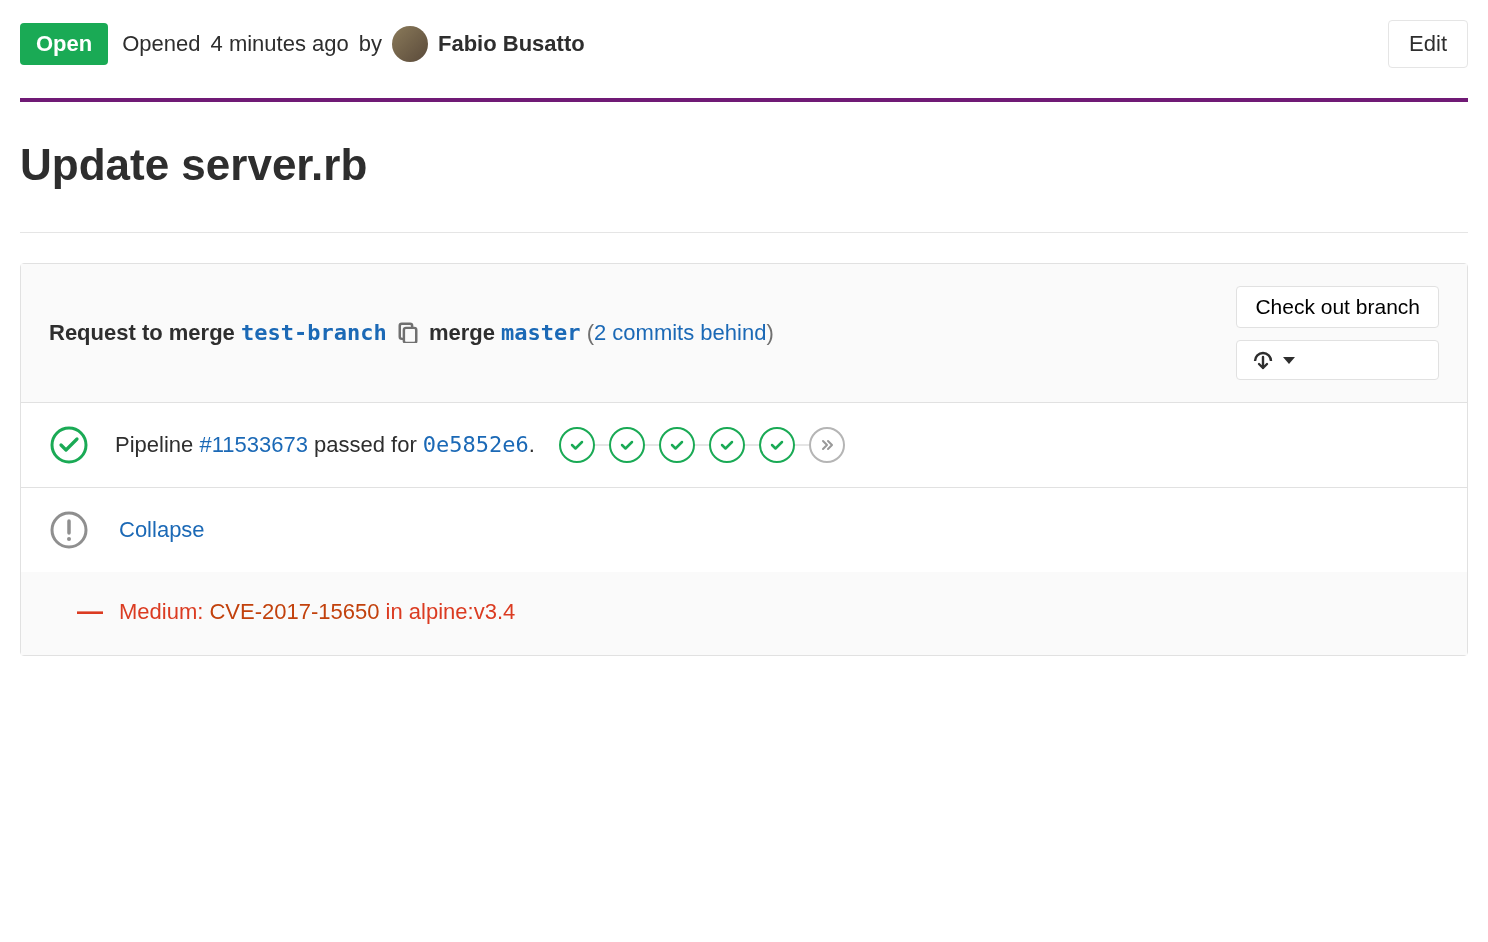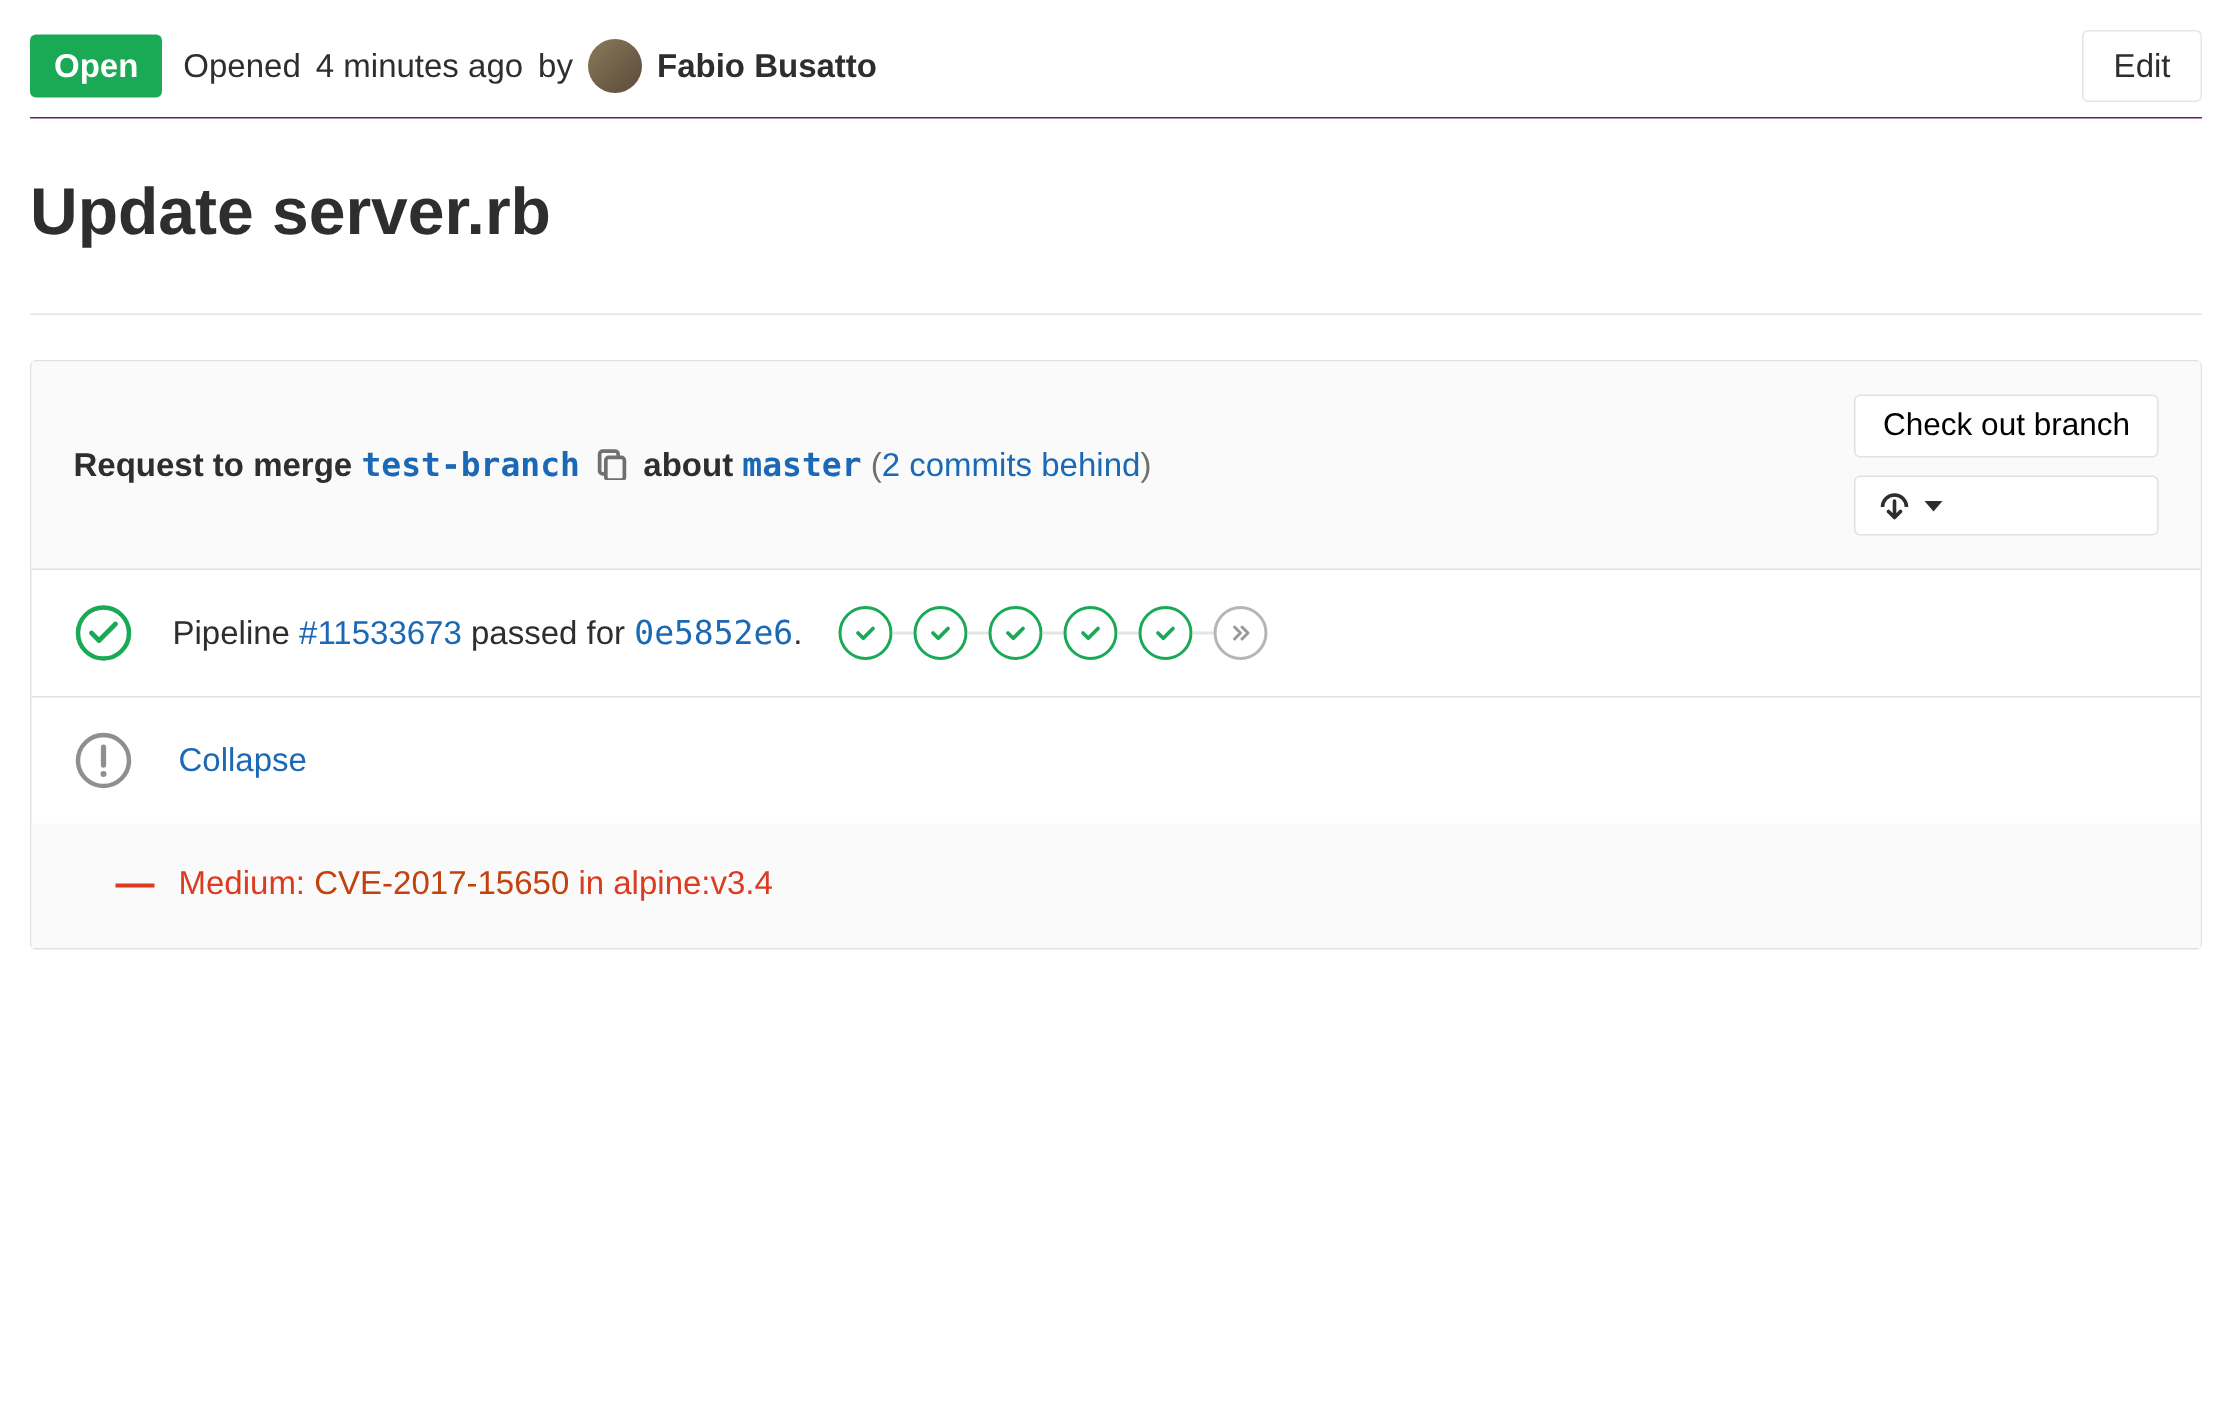--- a/index.html
+++ b/index.html
@@ -7,22 +7,22 @@
   font-family: -apple-system, BlinkMacSystemFont, "Segoe UI", Helvetica, Arial, sans-serif;
   background: #fff;
   color: #2e2e2e;
   font-size: 20px;
   padding: 20px;
 }
 .header-row {
   display: flex;
   align-items: center;
   gap: 14px;
-  padding-bottom: 10px;
-  border-bottom: 1px solid #701a75;
+  padding-bottom: 30px;
+  border-bottom: 4px solid #701a75;
 }
 .badge-open {
   background: #1aaa55;
   color: #fff;
   font-weight: 600;
   padding: 8px 16px;
   border-radius: 4px;
   font-size: 22px;
 }
 .opened-text {
@@ -182,21 +182,21 @@
 <div class="widget">
 
   <div class="widget-section gray">
     <span>
       <span class="bold">Request to merge </span>
       <span class="mono">test-branch</span>
       <svg class="icon-copy" viewBox="0 0 16 16" style="vertical-align:-3px;margin:0 4px;">
         <rect x="2" y="2" width="9" height="11" rx="1.5" fill="none" stroke="#707070" stroke-width="1.8"></rect>
         <rect x="5" y="5" width="9" height="11" rx="1.5" fill="#fafafa" stroke="#707070" stroke-width="1.8"></rect>
       </svg>
-      <span class="bold"> about </span>
+      <span class="bold"> merge </span>
       <span class="mono">master</span>
       <span class="gray-text"> (</span><span class="link">2 commits behind</span><span class="gray-text">)</span>
     </span>
     <span class="section-right">
       <button class="btn-sm">Check out branch</button>
       <button class="btn-icon">
         <svg width="24" height="22" viewBox="0 0 24 22">
           <path d="M4 12 A8 8 0 0 1 20 12" fill="none" stroke="#2e2e2e" stroke-width="2.4"></path>
           <path d="M12 8 L12 19 M8 15 L12 19 L16 15" fill="none" stroke="#2e2e2e" stroke-width="2.4" stroke-linecap="round" stroke-linejoin="round"></path>
         </svg>

